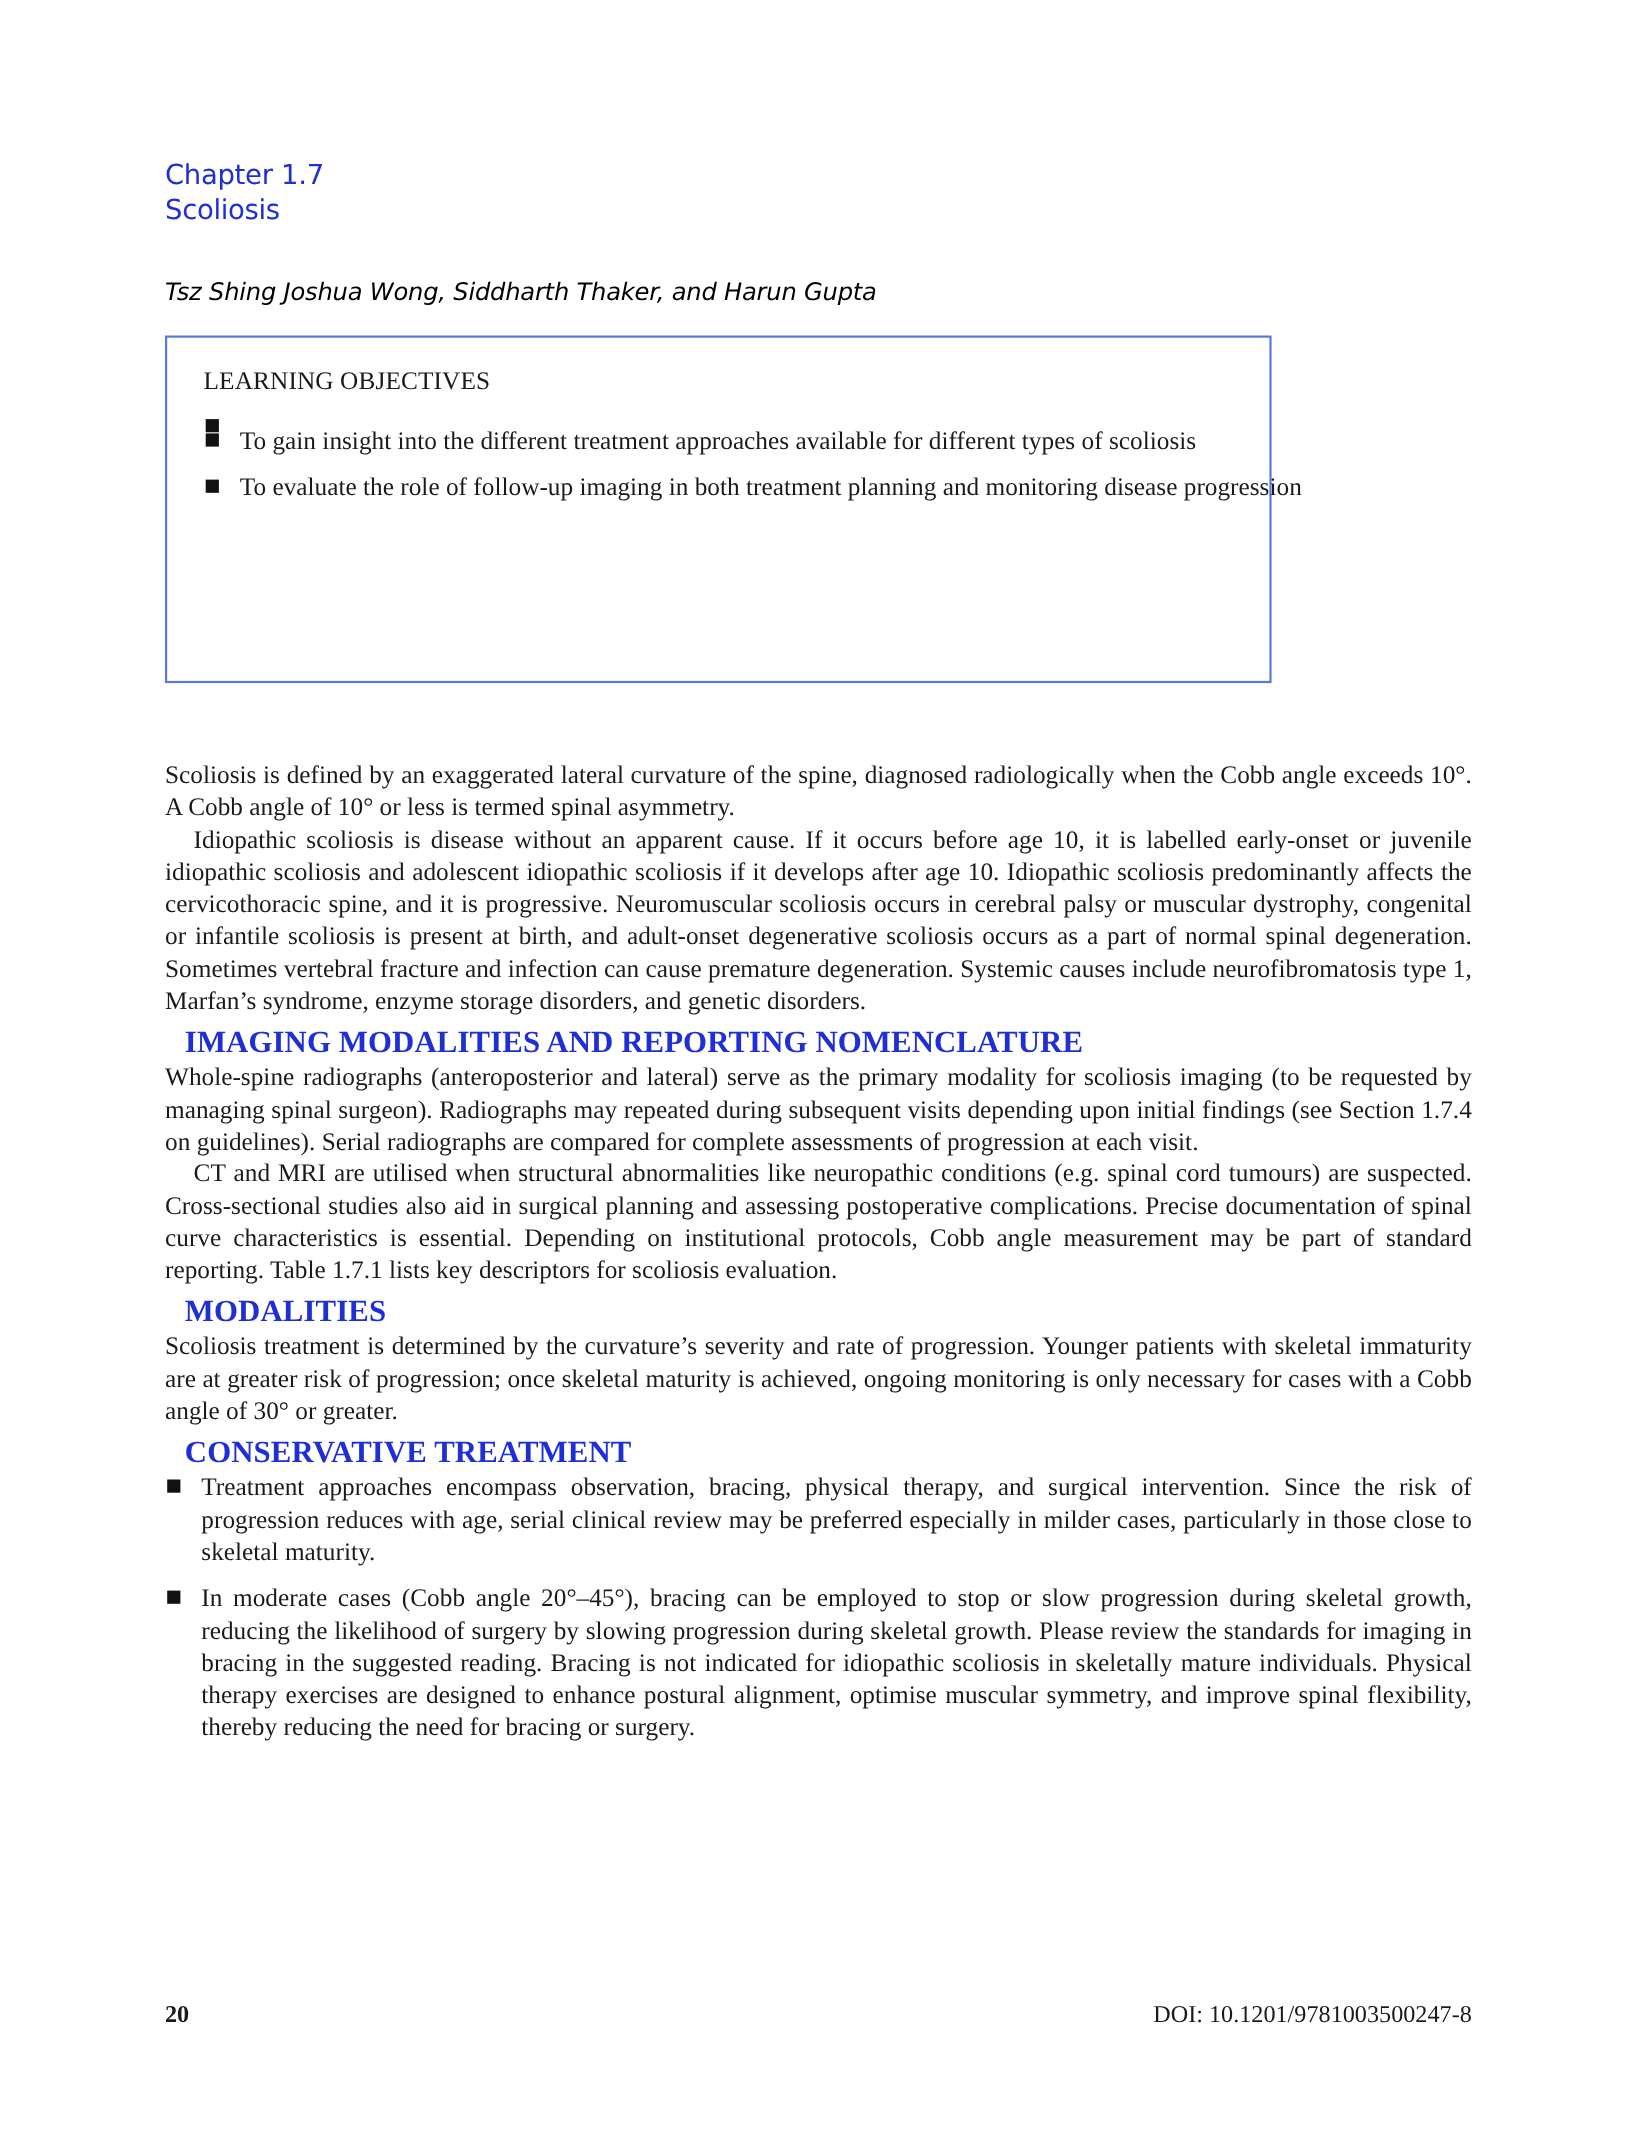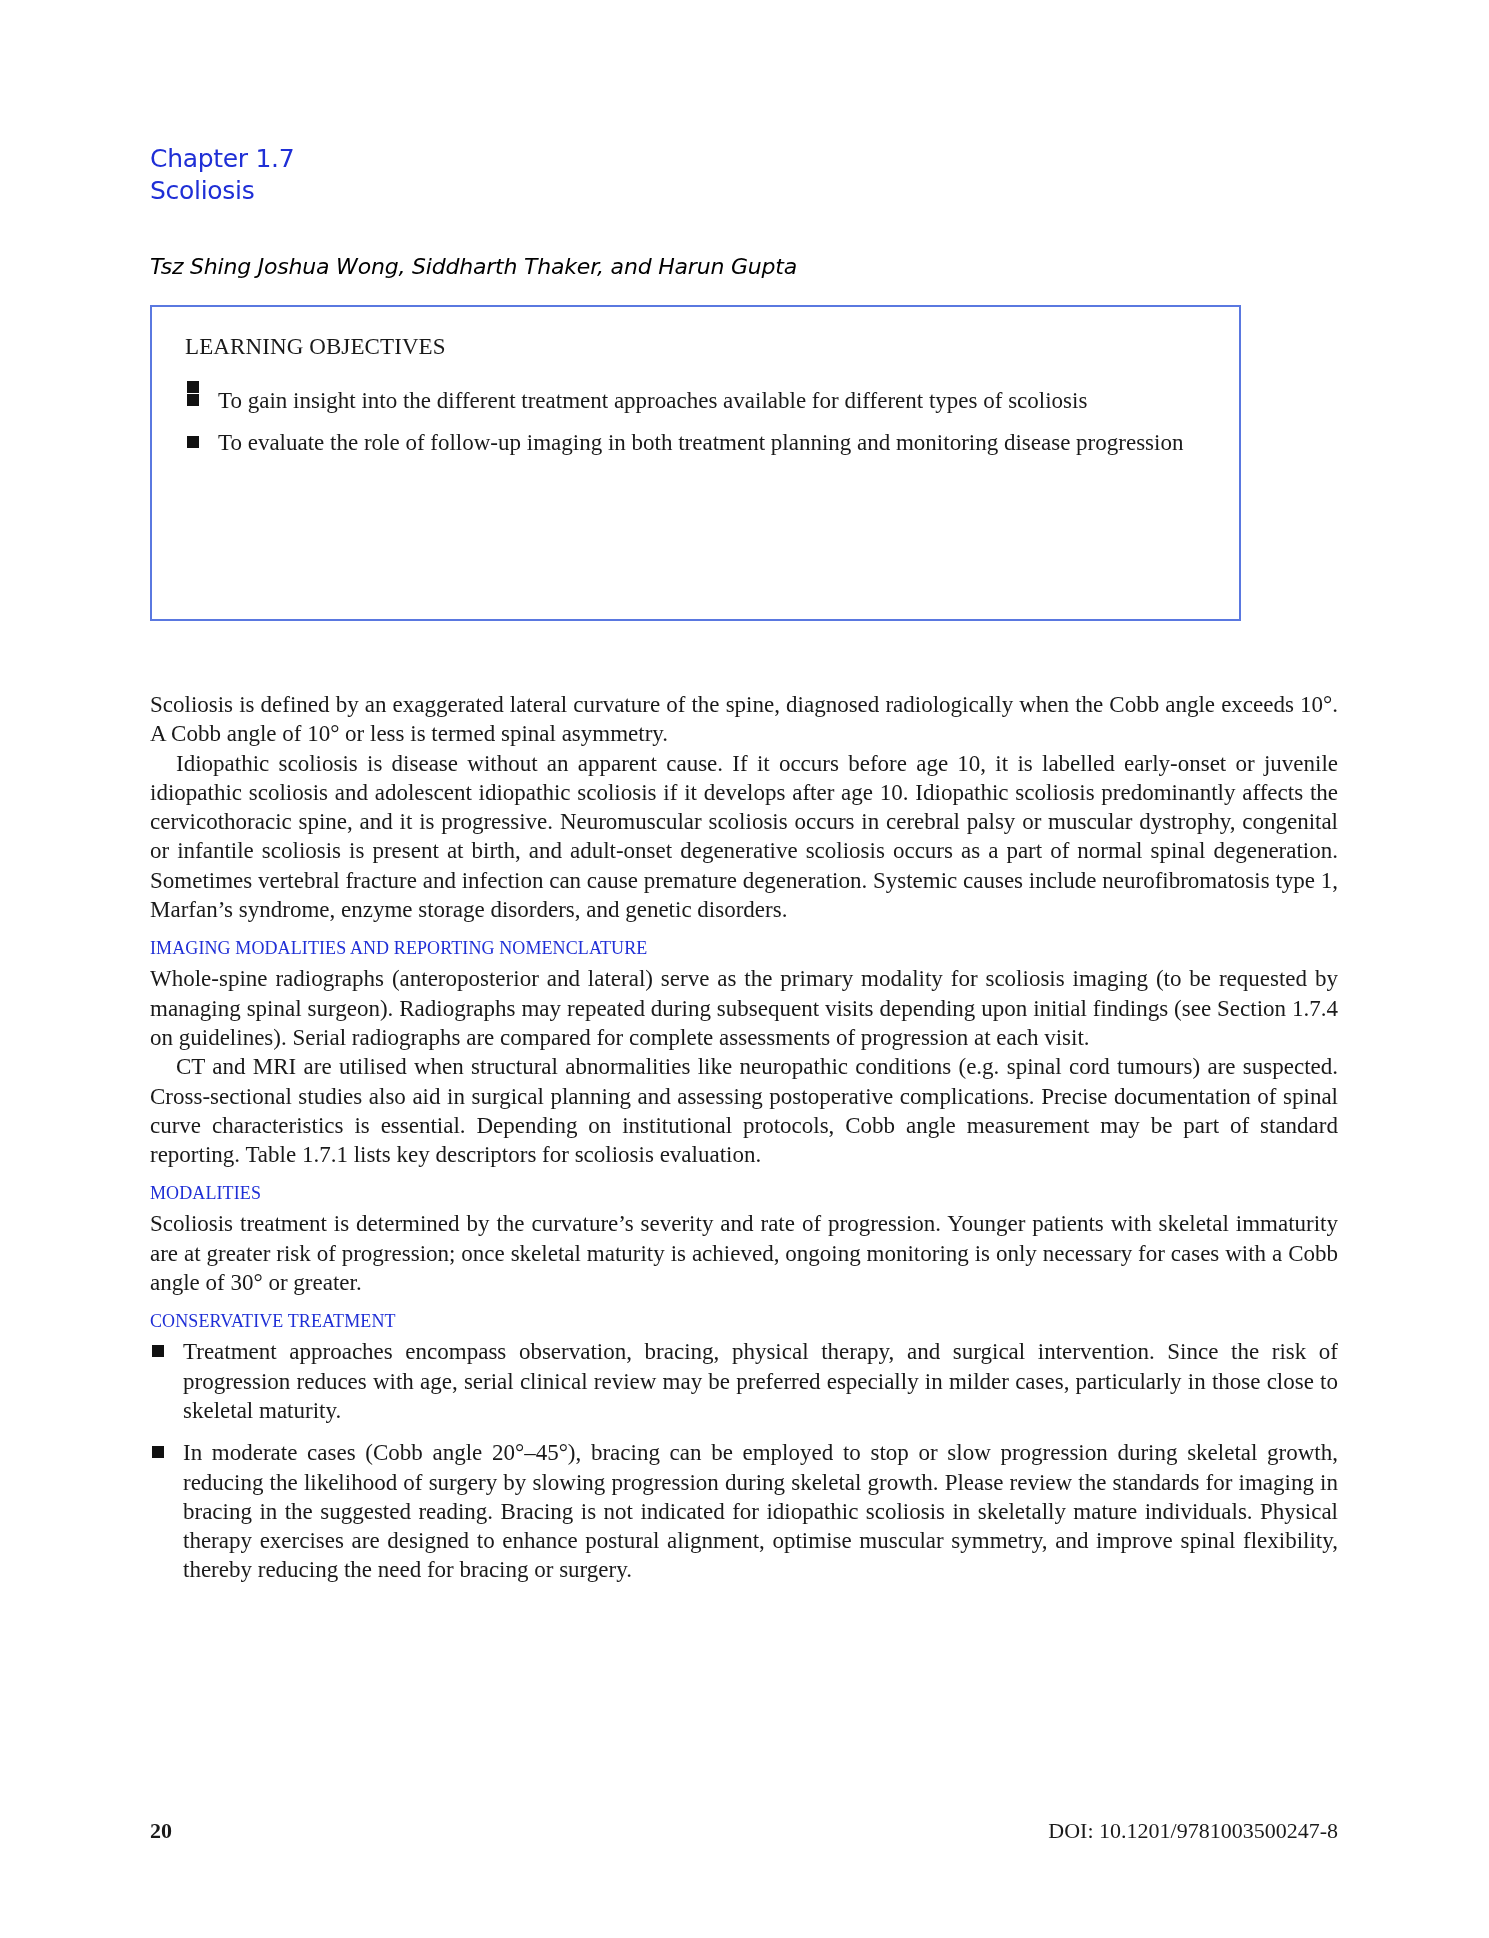--- a/index.html
+++ b/index.html
@@ -1,29 +1,29 @@
 <!DOCTYPE html>
 <html><head>
 <meta charset="utf-8">
 <style>
   html, body { margin: 0; padding: 0; background: #ffffff; }
   body { width: 1489px; height: 1938px; position: relative; overflow: hidden; color: #1a1a1a; }
   .serif { font-family: "Liberation Serif", "DejaVu Serif", serif; }
   .sans { font-family: "DejaVu Sans", "Liberation Sans", sans-serif; }
   .chapter-title { position: absolute; left: 150px; top: 143px; color: #1f2fd6; font-weight: normal; font-size: 25px; line-height: 32px; letter-spacing: -0.3px; }
   .authors { position: absolute; left: 150px; top: 254px; font-style: italic; font-size: 22px; letter-spacing: -0.2px; color: #000000; }
-  .lo-box { position: absolute; left: 150px; top: 305px; width: 1091px; height: 316px; border: 2px solid #5a78e0; box-sizing: border-box; }
+  .lo-box { position: absolute; left: 150px; top: 305px; width: 1006px; height: 316px; border: 2px solid #5a78e0; box-sizing: border-box; }
   .lo-heading { position: absolute; left: 33px; top: 27px; font-size: 23px; font-weight: normal; letter-spacing: 0.1px; margin: 0; }
   .lo-list { position: absolute; left: 33px; top: 66px; width: 1120px; margin: 0; padding: 0; list-style: none; font-size: 23px; line-height: 29px; }
   .lo-list li { position: relative; padding-left: 33px; margin-bottom: 13px; }
   .bullet { position: absolute; left: 2px; top: 8px; width: 12px; height: 12px; background: #111; display: inline-block; }
   .main { position: absolute; left: 150px; top: 690px; width: 1188px; font-size: 23px; line-height: 29.3px; }
   .main p { margin: 0; text-align: justify; }
   .main p.indent { text-indent: 26px; }
-  .section-heading { color: #1f2fd6; font-size: 18px; margin: 9px 0 1px 0; font-weight: normal; letter-spacing: 0.1px; line-height: 30px; }
+  .section-heading { color: #1f2fd6; font-size: 28px; margin: 9px 0 1px 18px; font-weight: bold; letter-spacing: 0.1px; line-height: 30px; }
   .main ul { list-style: none; margin: 0; padding: 0; }
   .main ul li { position: relative; padding-left: 33px; margin-bottom: 13px; text-align: justify; }
   .main ul li .bullet { top: 8px; left: 2px; }
   .footer-page { position: absolute; left: 150px; top: 1818px; font-weight: bold; font-size: 22px; }
   .footer-doi { position: absolute; right: 151px; top: 1818px; font-size: 22px; }
   b { font-weight: normal; }
 </style>
 </head>
 <body>
 

